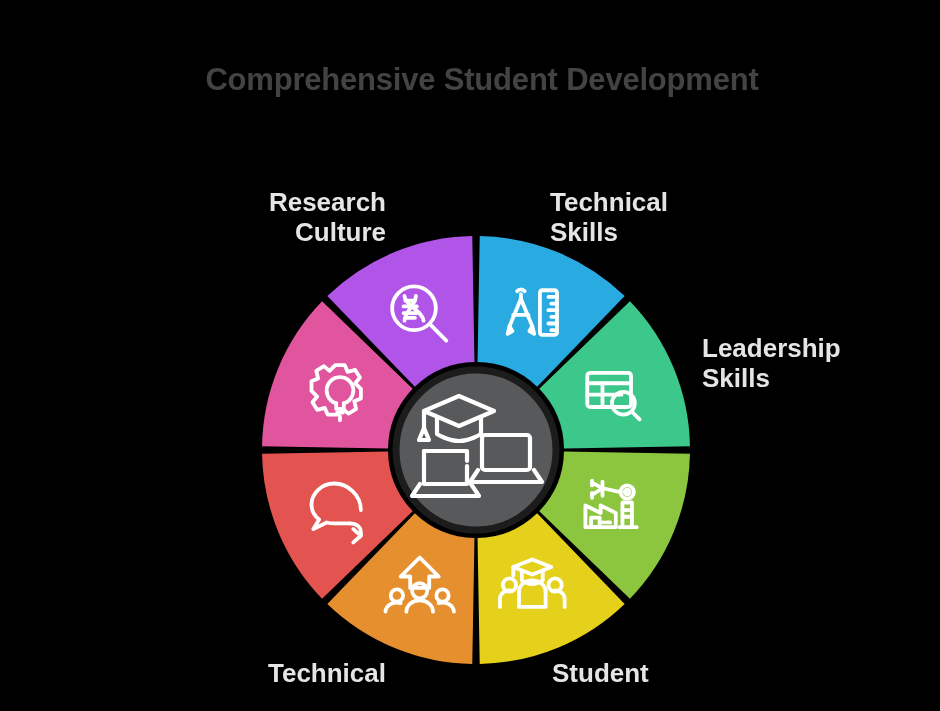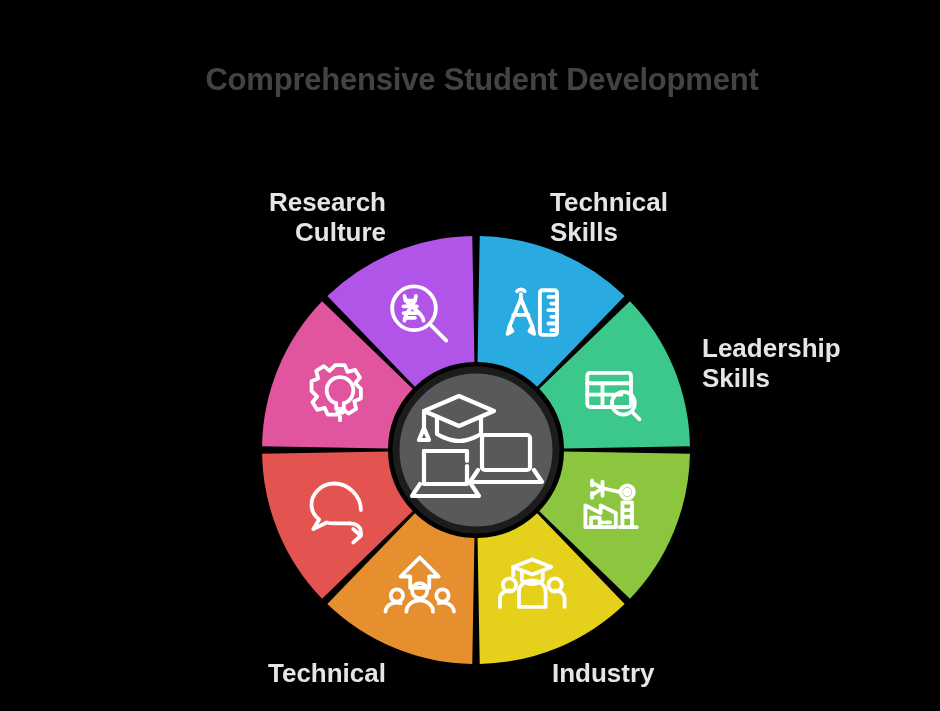--- a/index.html
+++ b/index.html
@@ -182,16 +182,16 @@
       </g>
     </g>
   </svg>
 
   <div class="lbl r" id="lbl-research">Research
 Culture</div>
   <div class="lbl l" id="lbl-technical">Technical
 Skills</div>
   <div class="lbl l" id="lbl-analytical">Leadership
 Skills</div>
-  <div class="lbl l" id="lbl-teamwork">Industry</div>
+  <div class="lbl l" id="lbl-teamwork">Student</div>
   <div class="lbl r" id="lbl-leadership">Technical</div>
 
 </div>
 
 </body></html>

